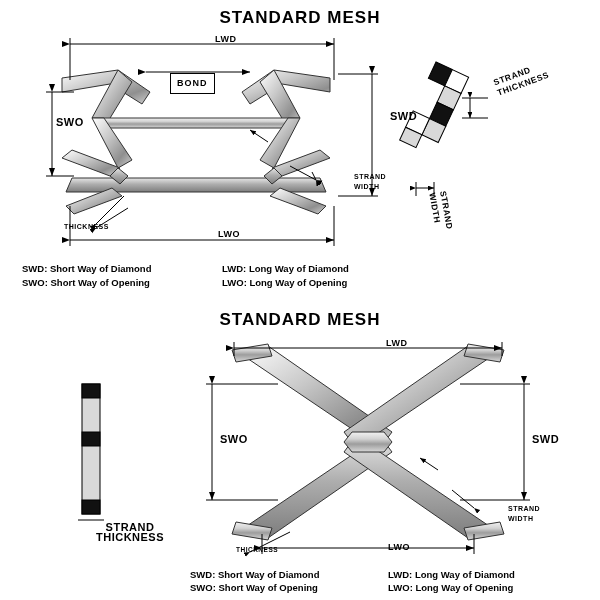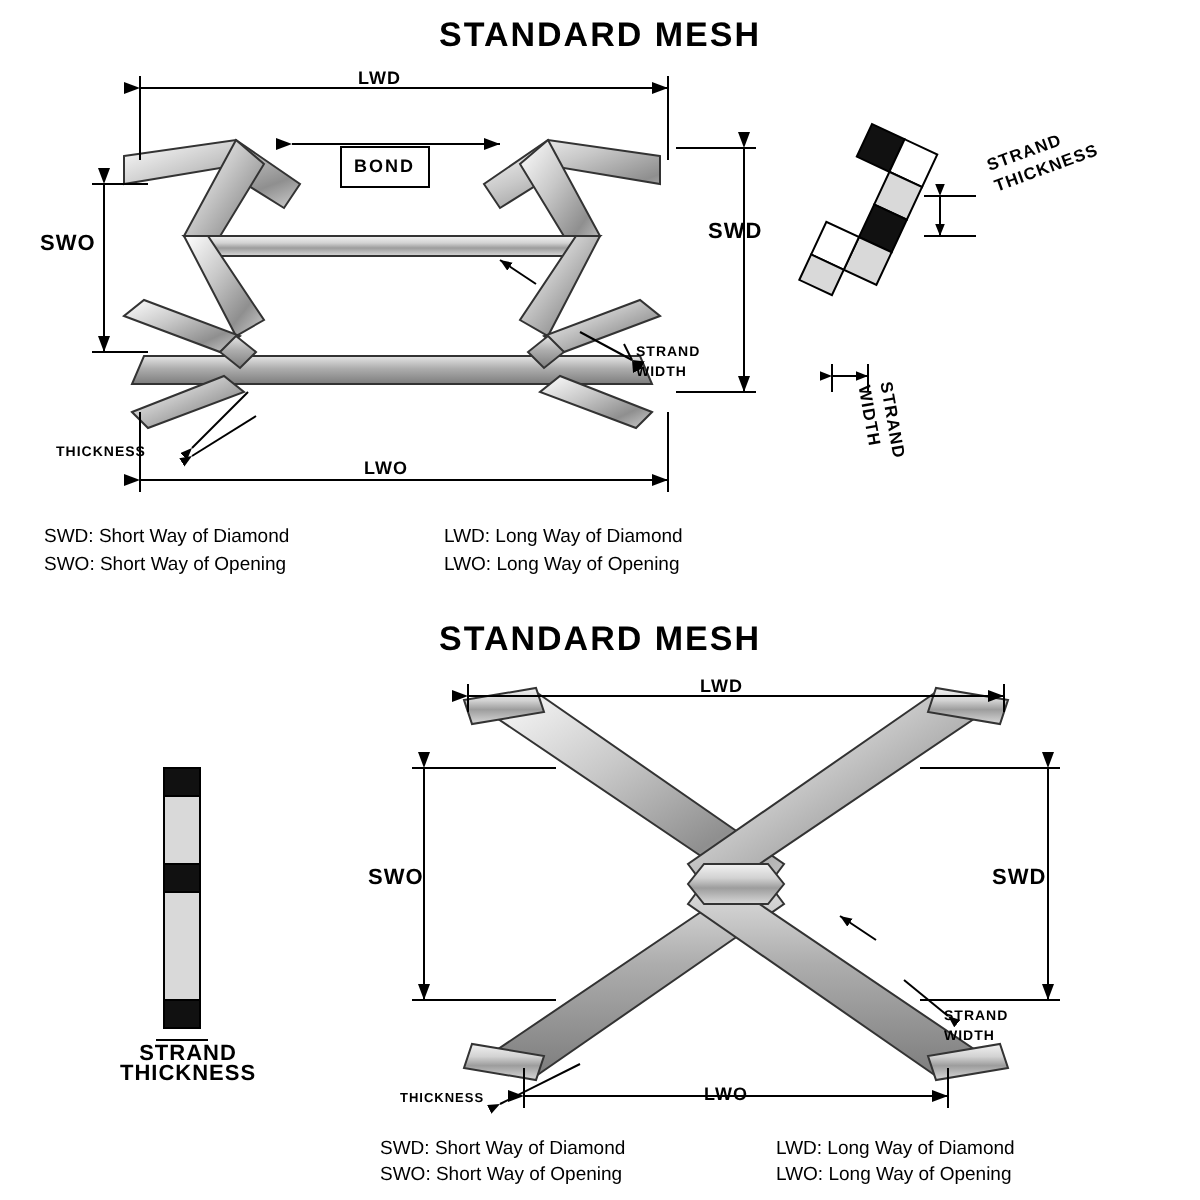--- a/index.html
+++ b/index.html
@@ -18,32 +18,33 @@
     letter-spacing:1px;
     font-size:17px;
     text-align:center;
   }
   #title-standard{left:0;top:8px;width:600px;}
   #title-flattened{left:0;top:310px;width:600px;}
 
   .legend{
     position:absolute;
     font-size:9.5px;
-    font-weight:normal;
+    font-weight:bold;
     line-height:14px;
     white-space:pre;
     text-align:right;
   }
   .lbl{
     position:absolute;
     font-size:9px;
     font-weight:bold;
     letter-spacing:.5px;
     white-space:pre;
     line-height:10px;
+    margin-left:36px;
   }
   .lbl.sm{font-size:7px;}
   .lbl.xs{font-size:6.5px;}
   .boxlabel{
     position:absolute;
     border:1px solid #000;
     background:#fff;
     font-size:9px;
     font-weight:bold;
     letter-spacing:1px;

